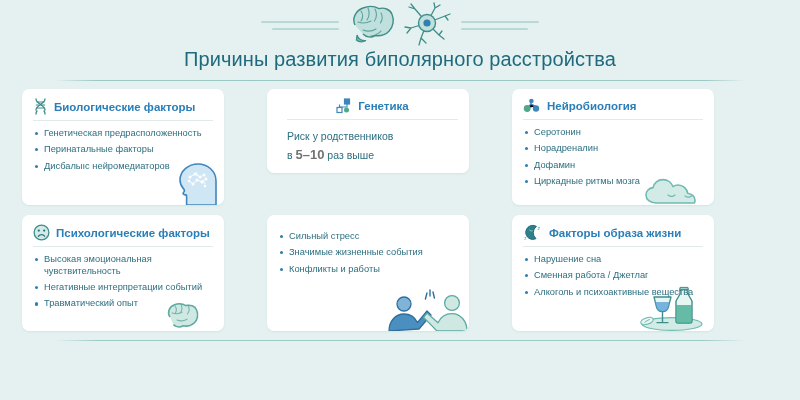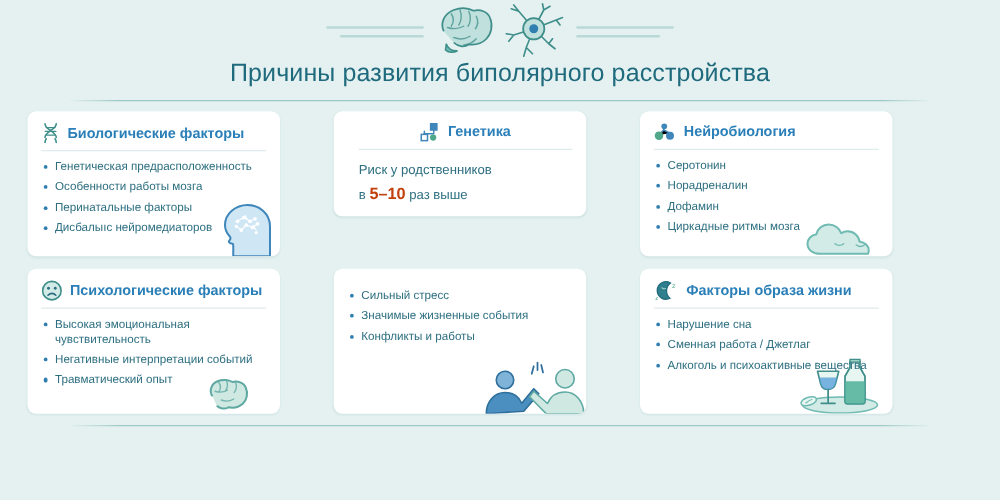--- a/index.html
+++ b/index.html
@@ -132,21 +132,21 @@
 
   .genetics-body {
     margin-top: 9px;
     font-size: 10.5px;
     color: #2d6f80;
     line-height: 1.5;
   }
   .genetics-body .big {
     font-size: 13px;
     font-weight: bold;
-    color: #c2410c;
+    color: #737373;
   }
 
   
   .deco {
     position: absolute;
     right: 4px;
     bottom: 0;
     z-index: 1;
     line-height: 0;
     pointer-events: none;
@@ -215,21 +215,20 @@
           <g fill="none" stroke="#3f8e8a" stroke-width="1.3" stroke-linecap="round">
             <path d="M3 1c0 5 9 6 9 11M12 1c0 5-9 6-9 11M3 16c0-1.2.4-2.2 1-3M12 16c0-1.2-.4-2.2-1-3"></path>
             <path d="M4 4h7M3.2 7h8.6M3.6 10h7.8" stroke-width="1"></path>
           </g>
         </svg>
       </span>
       <span class="card-title">Биологические факторы</span>
     </div>
     <ul class="bullets">
       <li>Генетическая предрасположенность</li>
-      <li>Особенности работы мозга</li>
       <li>Перинатальные факторы</li>
       <li>Дисбалыıс нейромедиаторов</li>
     </ul>
     <span class="deco">
       <svg width="44" height="46" viewBox="0 0 44 46">
         <path d="M40 46V22c0-10-8.4-17-18-17S4 12 4 21c0 4 1.6 6.6 3.4 8.6 1.4 1.6 1.2 2.6.4 3.4-1 1-1 2.2.6 2.6l2 .5c.4 2 .2 4 .2 5.6V46z" fill="#cfe6f5" stroke="#3f86bb" stroke-width="1.6" stroke-linejoin="round"></path>
         <g stroke="#ffffff" stroke-width="1" fill="none" opacity=".95">
           <path d="M14 18l5-3 5 3 4-2M17 25l4-4 5 2 4-3M20 13l2 4M26 21l3 4M13 22l4 3"></path>
         </g>
         <g fill="#ffffff">

